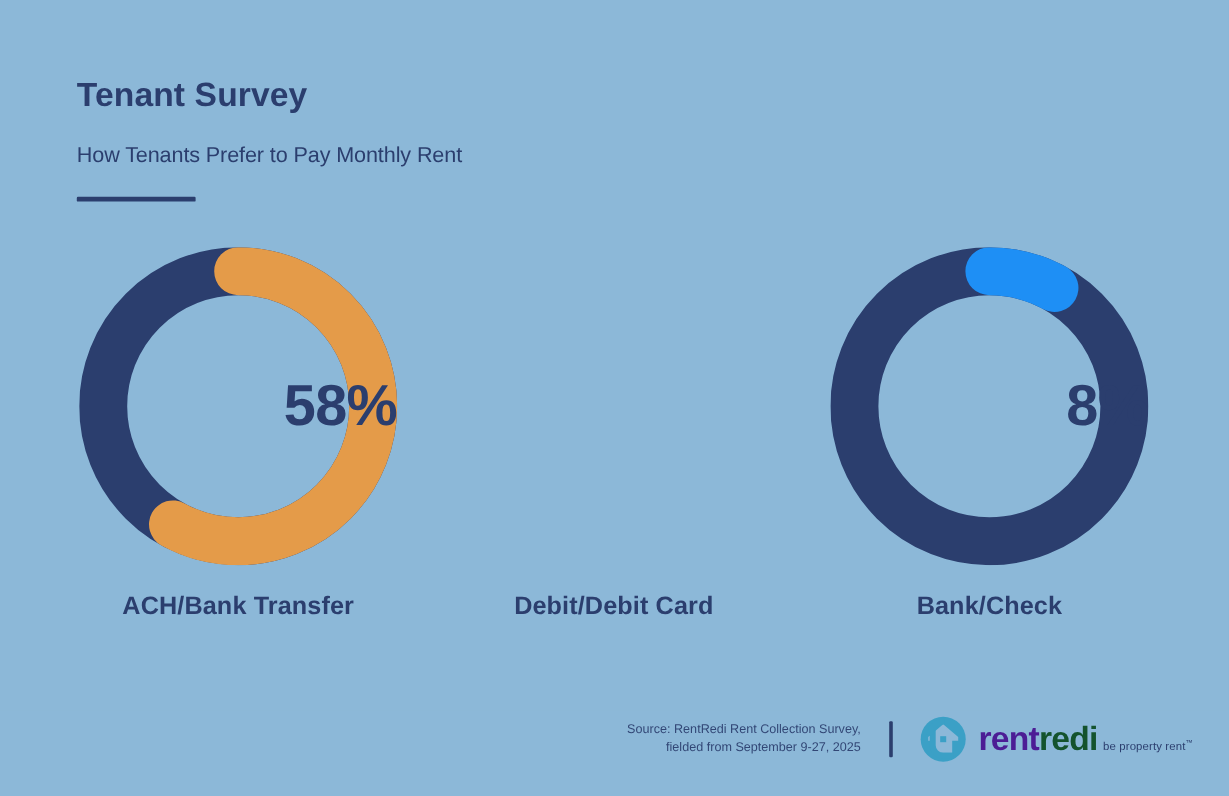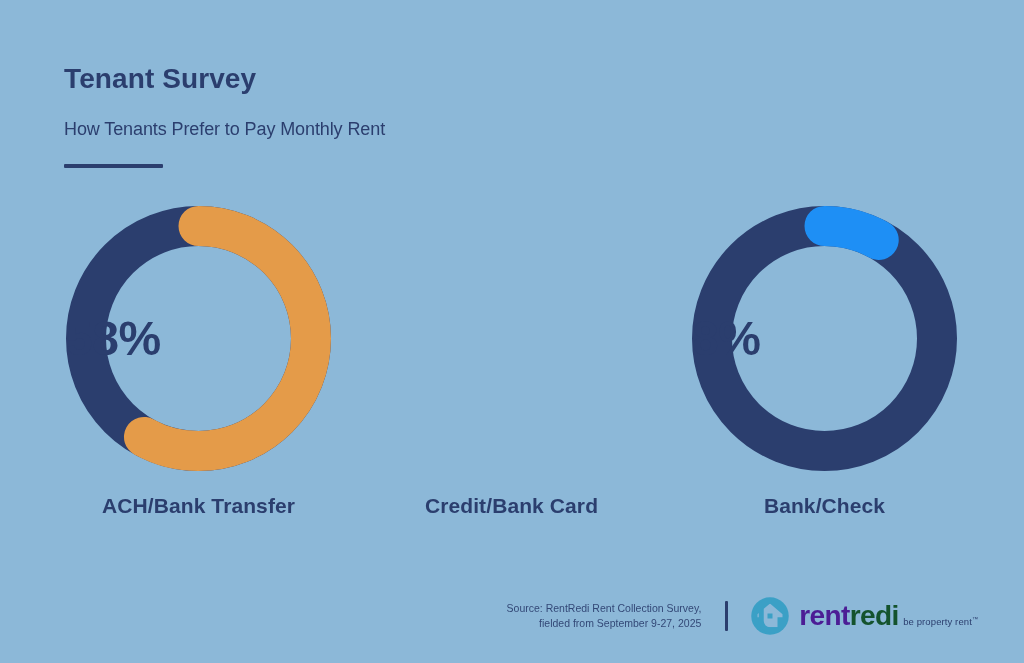--- a/index.html
+++ b/index.html
@@ -86,21 +86,21 @@
     height: 265px;
   }
   .donut-center {
     position: absolute;
     left: 0;
     top: 0;
     width: 265px;
     height: 265px;
     display: flex;
     align-items: center;
-    justify-content: flex-start;
+    justify-content: flex-end;
     pointer-events: none;
   }
   .donut-pct {
     font-size: 48px;
     font-weight: bold;
     color: #2b3e6e;
     letter-spacing: -0.5px;
     line-height: 1;
   }
   .donut-label {
@@ -118,21 +118,21 @@
   
   .footer {
     position: absolute;
     left: 0;
     top: 588px;
     width: 1024px;
     height: 56px;
     display: flex;
     align-items: center;
     justify-content: flex-end;
-    padding-right: 46px;
+    padding-right: 30px;
     box-sizing: border-box;
   }
   .source {
     text-align: right;
     font-size: 10.5px;
     line-height: 15px;
     color: #2b3e6e;
     opacity: 0.92;
   }
   .source div { white-space: nowrap; }
@@ -196,21 +196,21 @@
           <circle class="arc" cx="132.5" cy="132.5" r="112.5" fill="none" stroke="#e49b49" stroke-width="40" stroke-linecap="round" transform="rotate(-90 132.5 132.5)" stroke-dasharray="409.977841293468 296.88050576423547" stroke-dashoffset="0"></circle>
         </svg>
         <div class="donut-center">
           <span class="donut-pct">58%</span>
         </div>
       </div>
       <div class="donut-label">ACH/Bank Transfer</div>
     </div>
 
     <div class="donut-cell c1">
-      <div class="donut-label">Credit/Bank Card</div>
+      <div class="donut-label">Debit/Debit Card</div>
     </div>
 
     <div class="donut-cell c2">
       <div class="donut-wrap">
         <svg class="donut-svg" viewBox="0 0 265 265">
           <circle cx="132.5" cy="132.5" r="112.5" fill="none" stroke="#2b3e6e" stroke-width="40"></circle>
           <circle class="arc" cx="132.5" cy="132.5" r="112.5" fill="none" stroke="#1e8ff5" stroke-width="40" stroke-linecap="round" transform="rotate(-90 132.5 132.5)" stroke-dasharray="56.548667764616276 650.3096792930871" stroke-dashoffset="0"></circle>
         </svg>
         <div class="donut-center">
           <span class="donut-pct">8%</span>

